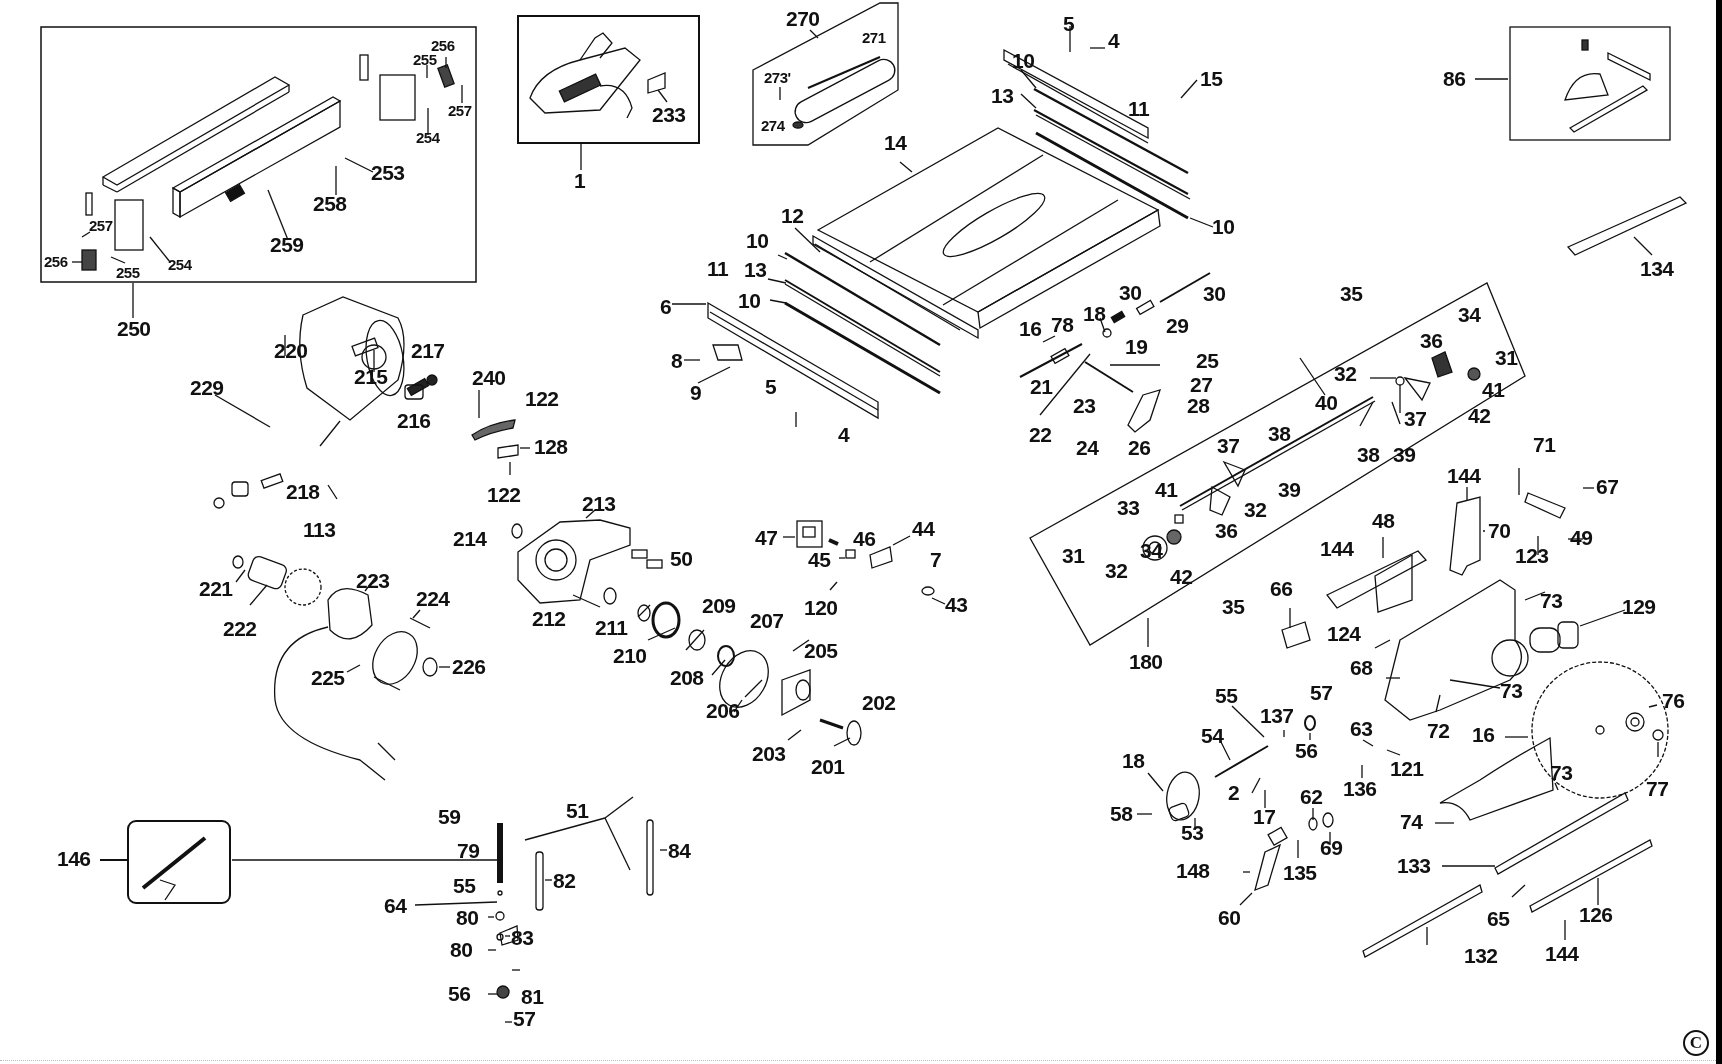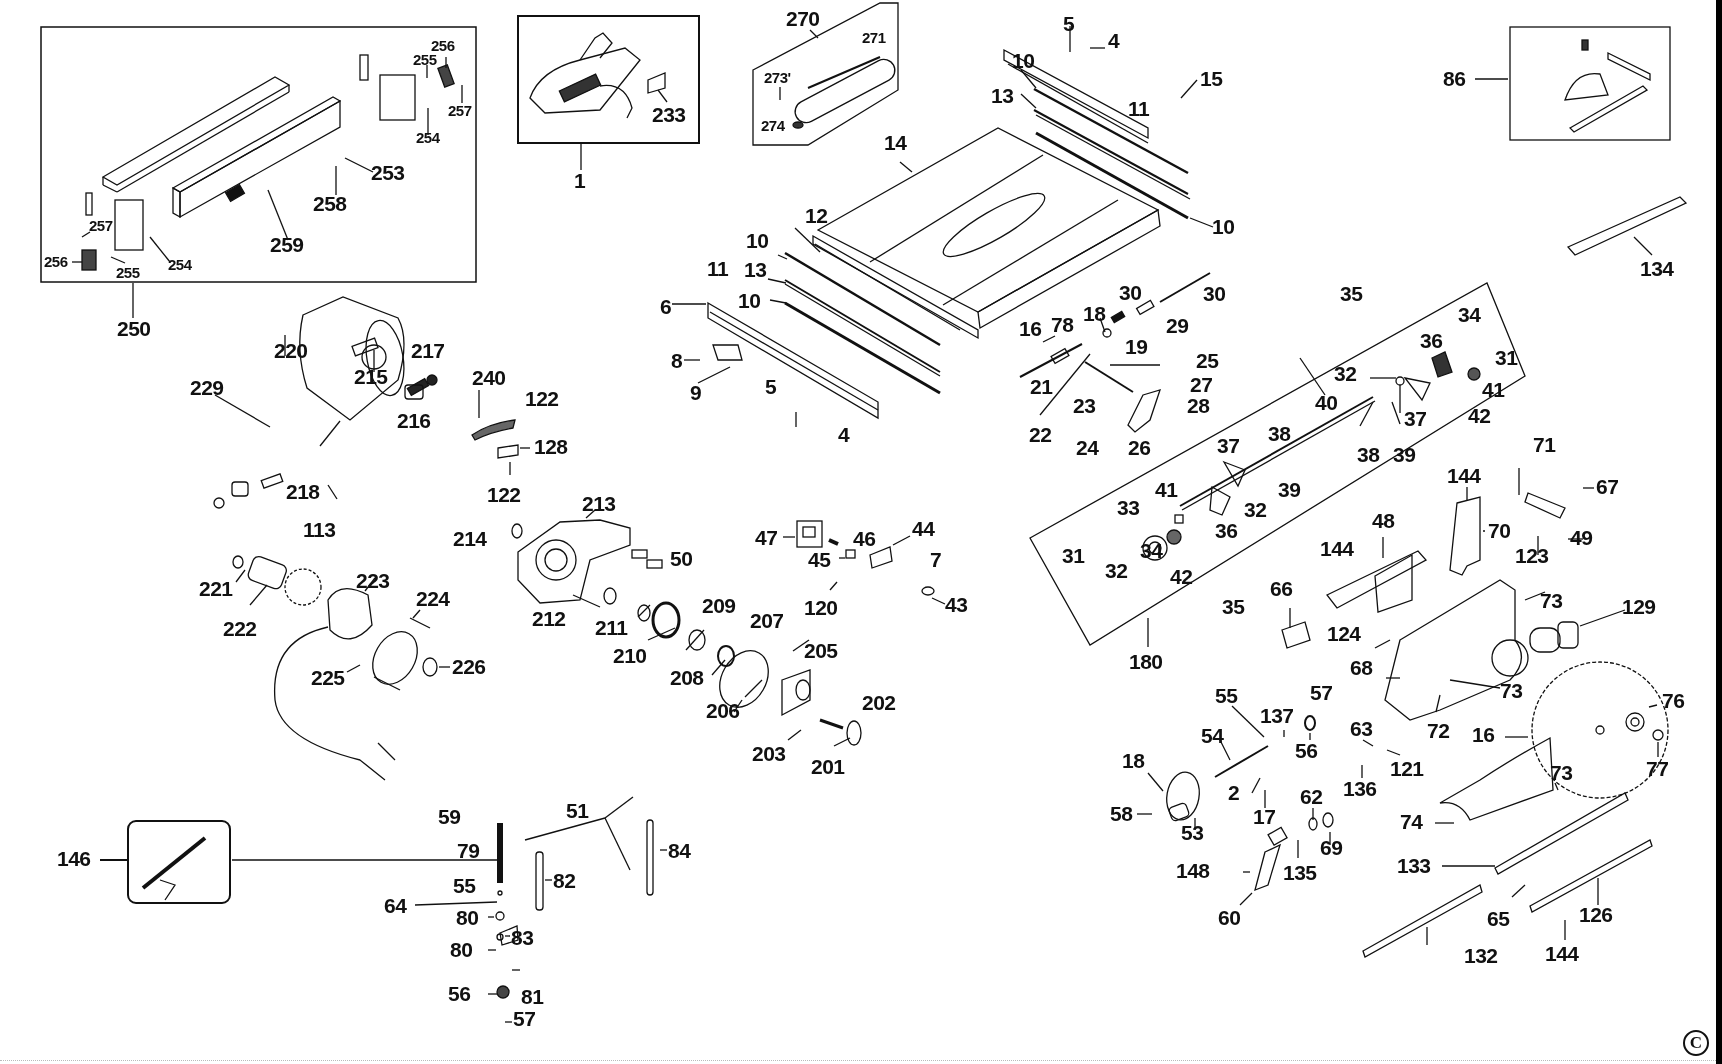--- a/index.html
+++ b/index.html
@@ -396,21 +396,21 @@
 <span class="lbl" style="left:1063px;top:13px">5</span>
 <span class="lbl" style="left:1108px;top:30px">4</span>
 <span class="lbl" style="left:1200px;top:68px">15</span>
 <span class="lbl" style="left:1012px;top:50px">10</span>
 <span class="lbl" style="left:991px;top:85px">13</span>
 <span class="lbl" style="left:1128px;top:98px">11</span>
 <span class="lbl" style="left:1212px;top:216px">10</span>
 <span class="lbl" style="left:1443px;top:68px">86</span>
 <span class="lbl" style="left:1640px;top:258px">134</span>
 <span class="lbl" style="left:884px;top:132px">14</span>
-<span class="lbl" style="left:805px;top:205px">12</span>
+<span class="lbl" style="left:781px;top:205px">12</span>
 <span class="lbl" style="left:746px;top:230px">10</span>
 <span class="lbl" style="left:707px;top:258px">11</span>
 <span class="lbl" style="left:744px;top:259px">13</span>
 <span class="lbl" style="left:738px;top:290px">10</span>
 <span class="lbl" style="left:660px;top:296px">6</span>
 <span class="lbl" style="left:671px;top:350px">8</span>
 <span class="lbl" style="left:690px;top:382px">9</span>
 <span class="lbl" style="left:765px;top:376px">5</span>
 <span class="lbl" style="left:838px;top:424px">4</span>
 
@@ -513,21 +513,21 @@
 <span class="lbl" style="left:1570px;top:527px">49</span>
 <span class="lbl" style="left:1515px;top:545px">123</span>
 <span class="lbl" style="left:1540px;top:590px">73</span>
 <span class="lbl" style="left:1622px;top:596px">129</span>
 <span class="lbl" style="left:1270px;top:578px">66</span>
 <span class="lbl" style="left:1327px;top:623px">124</span>
 <span class="lbl" style="left:1350px;top:657px">68</span>
 <span class="lbl" style="left:1500px;top:680px">73</span>
 <span class="lbl" style="left:1427px;top:720px">72</span>
 <span class="lbl" style="left:1662px;top:690px">76</span>
-<span class="lbl" style="left:1646px;top:758px">77</span>
+<span class="lbl" style="left:1646px;top:778px">77</span>
 <span class="lbl" style="left:1472px;top:724px">16</span>
 <span class="lbl" style="left:1550px;top:762px">73</span>
 <span class="lbl" style="left:1400px;top:811px">74</span>
 
 
 <span class="lbl" style="left:1215px;top:685px">55</span>
 <span class="lbl" style="left:1310px;top:682px">57</span>
 <span class="lbl" style="left:1260px;top:705px">137</span>
 <span class="lbl" style="left:1201px;top:725px">54</span>
 <span class="lbl" style="left:1295px;top:740px">56</span>

